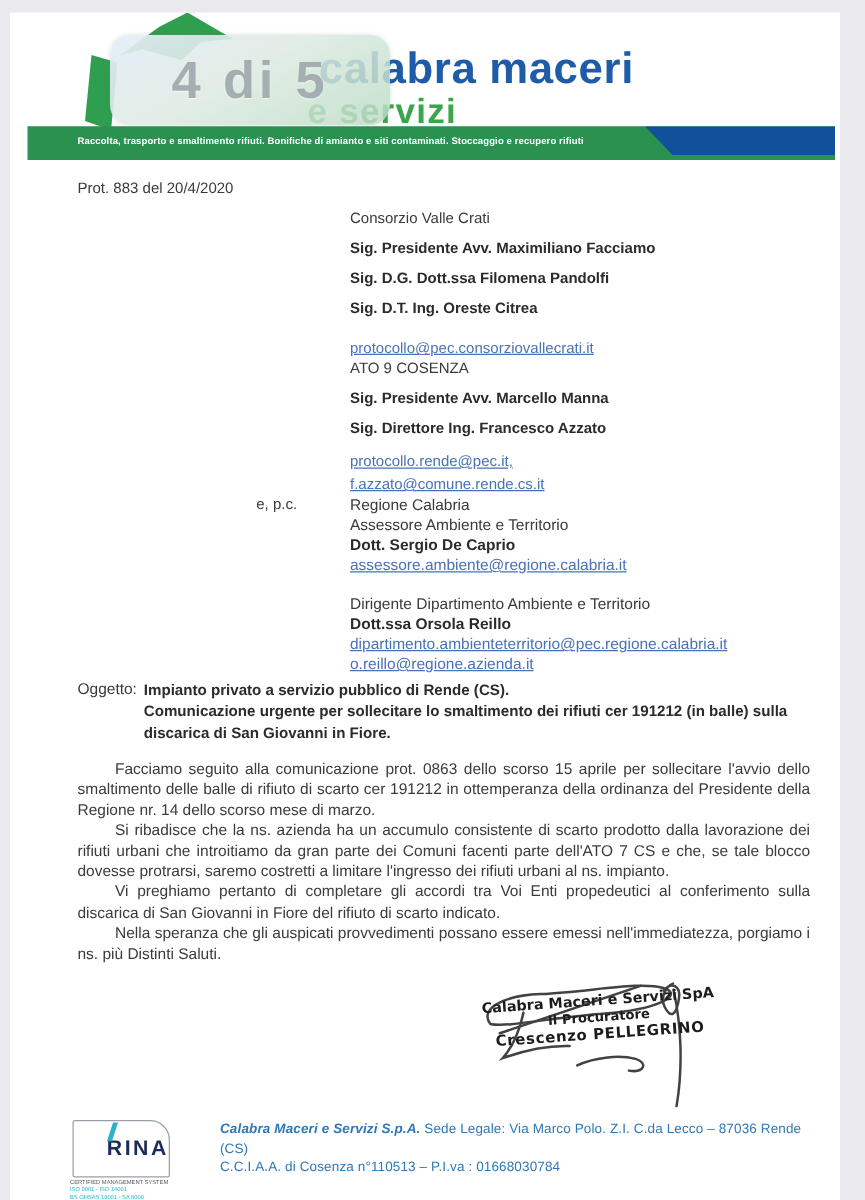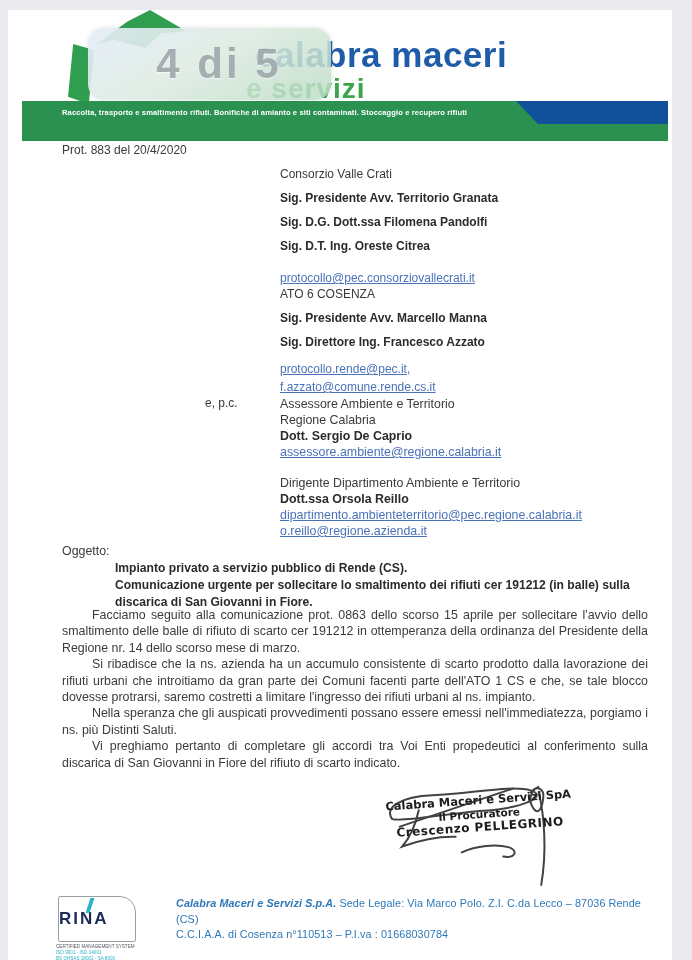--- a/index.html
+++ b/index.html
@@ -30,28 +30,28 @@
   }
   .logo-text2{
     position:absolute;left:238px;top:63px;
     font-size:28px;font-weight:bold;color:#3aa54a;letter-spacing:1px;
   }
   .viewer-badge{
     position:absolute;left:80px;top:18px;width:224px;height:72px;
     border-radius:16px;
     background:linear-gradient(150deg, rgba(228,236,248,0.93) 0%, rgba(222,235,226,0.88) 45%, rgba(186,219,196,0.82) 100%);
     box-shadow:0 0 4px rgba(120,140,130,0.25);
-    display:flex;align-items:center;justify-content:center;padding-left:19px;
+    display:flex;align-items:center;justify-content:center;
   }
   .viewer-badge span{
     font-size:42px;font-weight:bold;color:rgba(142,152,158,0.78);
     letter-spacing:3px;text-shadow:0 1px 1px rgba(255,255,255,0.7);
   }
   .banner{
-    position:absolute;left:14px;top:91px;width:646px;height:40px;
+    position:absolute;left:14px;top:91px;width:646px;height:27px;
     background:#2a9150;overflow:hidden;
   }
   .banner-text{
     position:absolute;left:40px;top:0;line-height:23px;
     font-size:7.6px;font-weight:bold;color:#ffffff;letter-spacing:0.1px;
     white-space:nowrap;
   }
   .banner-blue{
     position:absolute;right:0;top:0;height:23px;width:152px;
     background:#11519b;
@@ -62,42 +62,42 @@
   .b{font-weight:bold;color:#2b2b2b;}
   .mail{color:#4a72b8;text-decoration:underline;}
   .prot{left:54px;top:133px;}
   .rec{left:272px;}
   .rec div{height:24px;line-height:24px;}
   .rec .mailline{height:18px;line-height:18px;}
   .cc-label{left:197px;top:386px;}
   .ccblock{left:272px;font-size:12.4px;}
   .ccblock div{height:16px;line-height:16px;}
   .subject-label{left:54px;top:534px;font-size:12.4px;}
-  .subject{left:107px;top:534px;width:518px;font-size:12.1px;font-weight:bold;color:#2b2b2b;line-height:17px;margin-top:16px;}
+  .subject{left:107px;top:534px;width:518px;font-size:12.1px;font-weight:bold;color:#2b2b2b;line-height:17px;}
   .bodytext{
     left:54px;top:597px;width:586px;
     font-size:12.4px;line-height:16.4px;text-align:justify;color:#3b3b3b;
   }
   .bodytext p{margin:0;text-indent:30px;}
   
   .sigblock{
     position:absolute;left:368px;top:783px;width:210px;height:95px;
     transform:rotate(-4deg);
     color:#1c1c1c;text-align:center;
   }
   .sigblock .l1{font-size:11.5px;font-weight:bold;font-family:"DejaVu Sans",sans-serif;}
   .sigblock .l2{font-size:10.5px;font-weight:bold;margin-top:1px;font-family:"DejaVu Sans",sans-serif;}
   .sigblock .l3{font-size:12px;font-weight:bold;letter-spacing:0.5px;font-family:"DejaVu Sans",sans-serif;}
   .sig-svg{position:absolute;left:-10px;top:-32px;}
   
   .rina-box{
     position:absolute;left:50px;top:886px;width:76px;height:44px;
     background:#fff;border:1.5px solid #9aa0a8;
     border-radius:2px 16px 2px 2px;
-    display:flex;align-items:center;justify-content:flex-start;
+    display:flex;align-items:center;justify-content:flex-end;
   }
   .rina-name{font-size:17px;font-weight:bold;color:#1c2b59;letter-spacing:2px;position:relative;}
   .rina-slash{
     position:absolute;left:29px;top:1px;width:4px;height:15px;
     background:#2ab3c6;transform:skewX(-18deg);
   }
   .rina-certs{position:absolute;left:48px;top:933px;width:90px;line-height:6px;}
   .rina-certs div{font-size:5px;transform:scale(0.92);transform-origin:left;}
   .cert-dark{color:#555a60;}
   .cert-teal{color:#2ab3c6;}
@@ -121,63 +121,63 @@
   </div>
   <div class="banner">
     <div class="banner-blue"></div>
     <div class="banner-text">Raccolta, trasporto e smaltimento rifiuti. Bonifiche di amianto e siti contaminati. Stoccaggio e recupero rifiuti</div>
   </div>
 
   <div class="txt prot">Prot. 883 del 20/4/2020</div>
 
   <div class="txt rec" style="top:152px;">
     <div>Consorzio Valle Crati</div>
-    <div class="b">Sig. Presidente Avv. Territorio Granata</div>
+    <div class="b">Sig. Presidente Avv. Maximiliano Facciamo</div>
     <div class="b">Sig. D.G. Dott.ssa Filomena Pandolfi</div>
     <div class="b">Sig. D.T. Ing. Oreste Citrea</div>
     <div style="height:8px;"></div>
     <div class="mail">protocollo@pec.consorziovallecrati.it</div>
   </div>
 
   <div class="txt rec" style="top:272px;">
-    <div>ATO 6 COSENZA</div>
+    <div>ATO 9 COSENZA</div>
     <div class="b">Sig. Presidente Avv. Marcello Manna</div>
     <div class="b">Sig. Direttore Ing. Francesco Azzato</div>
     <div style="height:6px;"></div>
     <div class="mail mailline">protocollo.rende@pec.it,</div>
     <div class="mail mailline">f.azzato@comune.rende.cs.it</div>
   </div>
 
   <div class="txt cc-label">e, p.c.</div>
 
   <div class="txt ccblock" style="top:386px;">
+    <div>Regione Calabria</div>
     <div>Assessore Ambiente e Territorio</div>
-    <div>Regione Calabria</div>
     <div class="b">Dott. Sergio De Caprio</div>
     <div class="mail">assessore.ambiente@regione.calabria.it</div>
   </div>
 
   <div class="txt ccblock" style="top:465px;">
     <div>Dirigente Dipartimento Ambiente e Territorio</div>
     <div class="b">Dott.ssa Orsola Reillo</div>
     <div class="mail">dipartimento.ambienteterritorio@pec.regione.calabria.it</div>
     <div class="mail">o.reillo@regione.azienda.it</div>
   </div>
 
   <div class="txt subject-label">Oggetto:</div>
   <div class="txt subject">
     <div>Impianto privato a servizio pubblico di Rende (CS).</div>
     <div>Comunicazione urgente per sollecitare lo smaltimento dei rifiuti cer 191212 (in balle) sulla discarica di San Giovanni in Fiore.</div>
   </div>
 
   <div class="txt bodytext">
     <p>Facciamo seguito alla comunicazione prot. 0863 dello scorso 15 aprile per sollecitare l'avvio dello smaltimento delle balle di rifiuto di scarto cer 191212 in ottemperanza della ordinanza del Presidente della Regione nr. 14 dello scorso mese di marzo.</p>
-    <p>Si ribadisce che la ns. azienda ha un accumulo consistente di scarto prodotto dalla lavorazione dei rifiuti urbani che introitiamo da gran parte dei Comuni facenti parte dell'ATO 1 CS e che, se tale blocco dovesse protrarsi, saremo costretti a limitare l'ingresso dei rifiuti urbani al ns. impianto.</p>
+    <p>Si ribadisce che la ns. azienda ha un accumulo consistente di scarto prodotto dalla lavorazione dei rifiuti urbani che introitiamo da gran parte dei Comuni facenti parte dell'ATO 7 CS e che, se tale blocco dovesse protrarsi, saremo costretti a limitare l'ingresso dei rifiuti urbani al ns. impianto.</p>
+    <p>Vi preghiamo pertanto di completare gli accordi tra Voi Enti propedeutici al conferimento sulla discarica di San Giovanni in Fiore del rifiuto di scarto indicato.</p>
     <p>Nella speranza che gli auspicati provvedimenti possano essere emessi nell'immediatezza, porgiamo i ns. più Distinti Saluti.</p>
-    <p>Vi preghiamo pertanto di completare gli accordi tra Voi Enti propedeutici al conferimento sulla discarica di San Giovanni in Fiore del rifiuto di scarto indicato.</p>
   </div>
 
   <div class="sigblock">
     <svg class="sig-svg" width="230" height="150" viewBox="0 0 230 150">
       <g fill="none" stroke="#222" stroke-width="2" opacity="0.85" stroke-linecap="round">
         <path d="M28 52 C20 40 38 30 70 31 C110 32 150 26 168 33 C186 40 160 50 120 50 C80 50 40 56 28 52 Z"></path>
         <path d="M35 60 L150 30"></path>
         <path d="M55 45 C50 62 42 74 36 80 C50 76 70 72 90 74"></path>
         <path d="M95 90 C110 84 130 84 142 88 C152 92 148 100 136 97"></path>
         <path d="M168 35 C175 28 182 32 180 42 C177 56 172 58 168 48 C165 40 170 32 176 30"></path>

